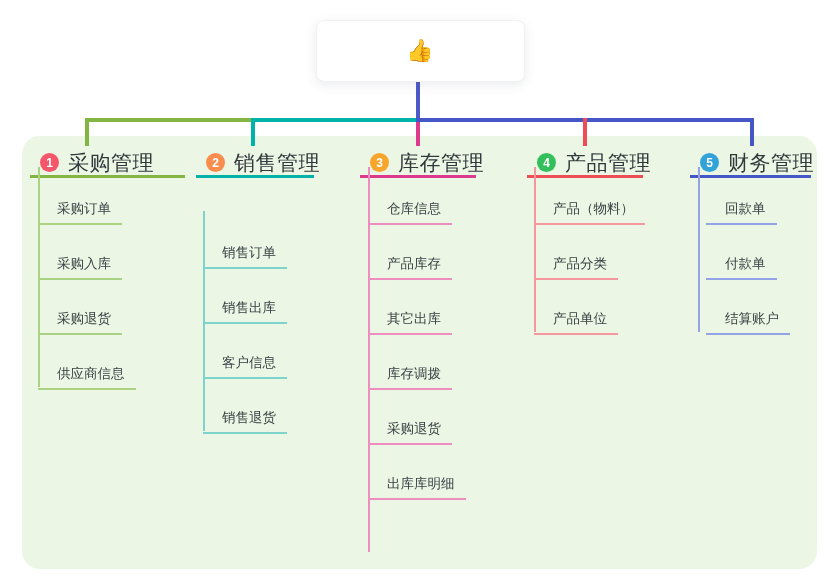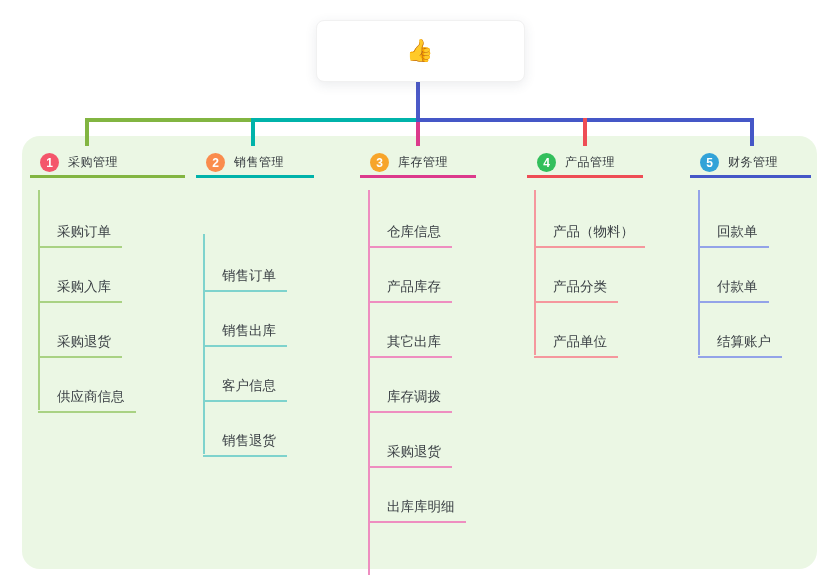--- a/index.html
+++ b/index.html
@@ -30,40 +30,40 @@
   .drop-3 { left:416px; top:122px; width:4px; height:24px; background:#dc3a8c; }
   .drop-4 { left:583px; top:118px; width:4px; height:28px; background:#ee4d55; }
   .drop-5 { left:750px; top:118px; width:4px; height:28px; background:#4557c7; }
 
   
   .bhead { position:absolute; top:150px; height:28px; display:flex; align-items:center;
            gap:9px; padding-left:10px; border-bottom:3px solid #000; cursor:default; }
   .badge { width:19px; height:19px; border-radius:50%; color:#fff; font-size:12px;
            font-weight:bold; display:flex; align-items:center; justify-content:center;
            flex:0 0 19px; }
-  .blabel { font-size:12px; color:#33383d; letter-spacing:.5px; white-space:nowrap; }
-
-  
-  .col { position:absolute; top:193px; }
+  .blabel { font-size:21px; color:#33383d; letter-spacing:.5px; white-space:nowrap; }
+
+  
+  .col { position:absolute; top:170px; }
   .vline { position:absolute; left:0; top:-3px; width:2px; }
   .sub { position:relative; height:55px; display:flex; align-items:flex-end;
          width:fit-content; padding:0 11px 5px 19px; border-bottom:2px solid #000;
          font-size:13.5px; color:#3b4045; white-space:nowrap; }
 
   
   .b1 .bhead { border-color:#82b541; } .b1 .badge { background:#f4566b; }
   .b1 .vline { background:#a9d283; }  .b1 .sub   { border-color:#a9d283; }
   .b2 .bhead { border-color:#00b3aa; } .b2 .badge { background:#fa8c4d; }
   .b2 .vline { background:#7ed3cd; }  .b2 .sub   { border-color:#7ed3cd; }
   .b3 .bhead { border-color:#dc3a8c; } .b3 .badge { background:#f7a52b; }
   .b3 .vline { background:#ee8ec0; }  .b3 .sub   { border-color:#ee8ec0;text-align:center; }
   .b4 .bhead { border-color:#ee4d55; } .b4 .badge { background:#33bf5c; }
   .b4 .vline { background:#f5979d; }  .b4 .sub   { border-color:#f5979d; }
   .b5 .bhead { border-color:#4557c7; } .b5 .badge { background:#32a3d8; }
-  .b5 .vline { background:#93a3e8; }  .b5 .sub   { border-color:#93a3e8; }
+  .b5 .vline { background:#93a3e8; }  .b5 .sub   { border-color:#93a3e8;margin-left:8px; }
 
   .h-items-3 { height:165px; } .h-items-4 { height:220px; } .h-items-7 { height:385px; }
 
   
   .b1 .bhead { left:30px;  width:155px; }
   .b2 .bhead { left:196px; width:118px; }
   .b3 .bhead { left:360px; width:116px; }
   .b4 .bhead { left:527px; width:116px; }
   .b5 .bhead { left:690px; width:121px; }
   .b1 .col { left:38px; } .b2 .col { left:203px;margin-top:44px; } .b3 .col { left:368px; }

